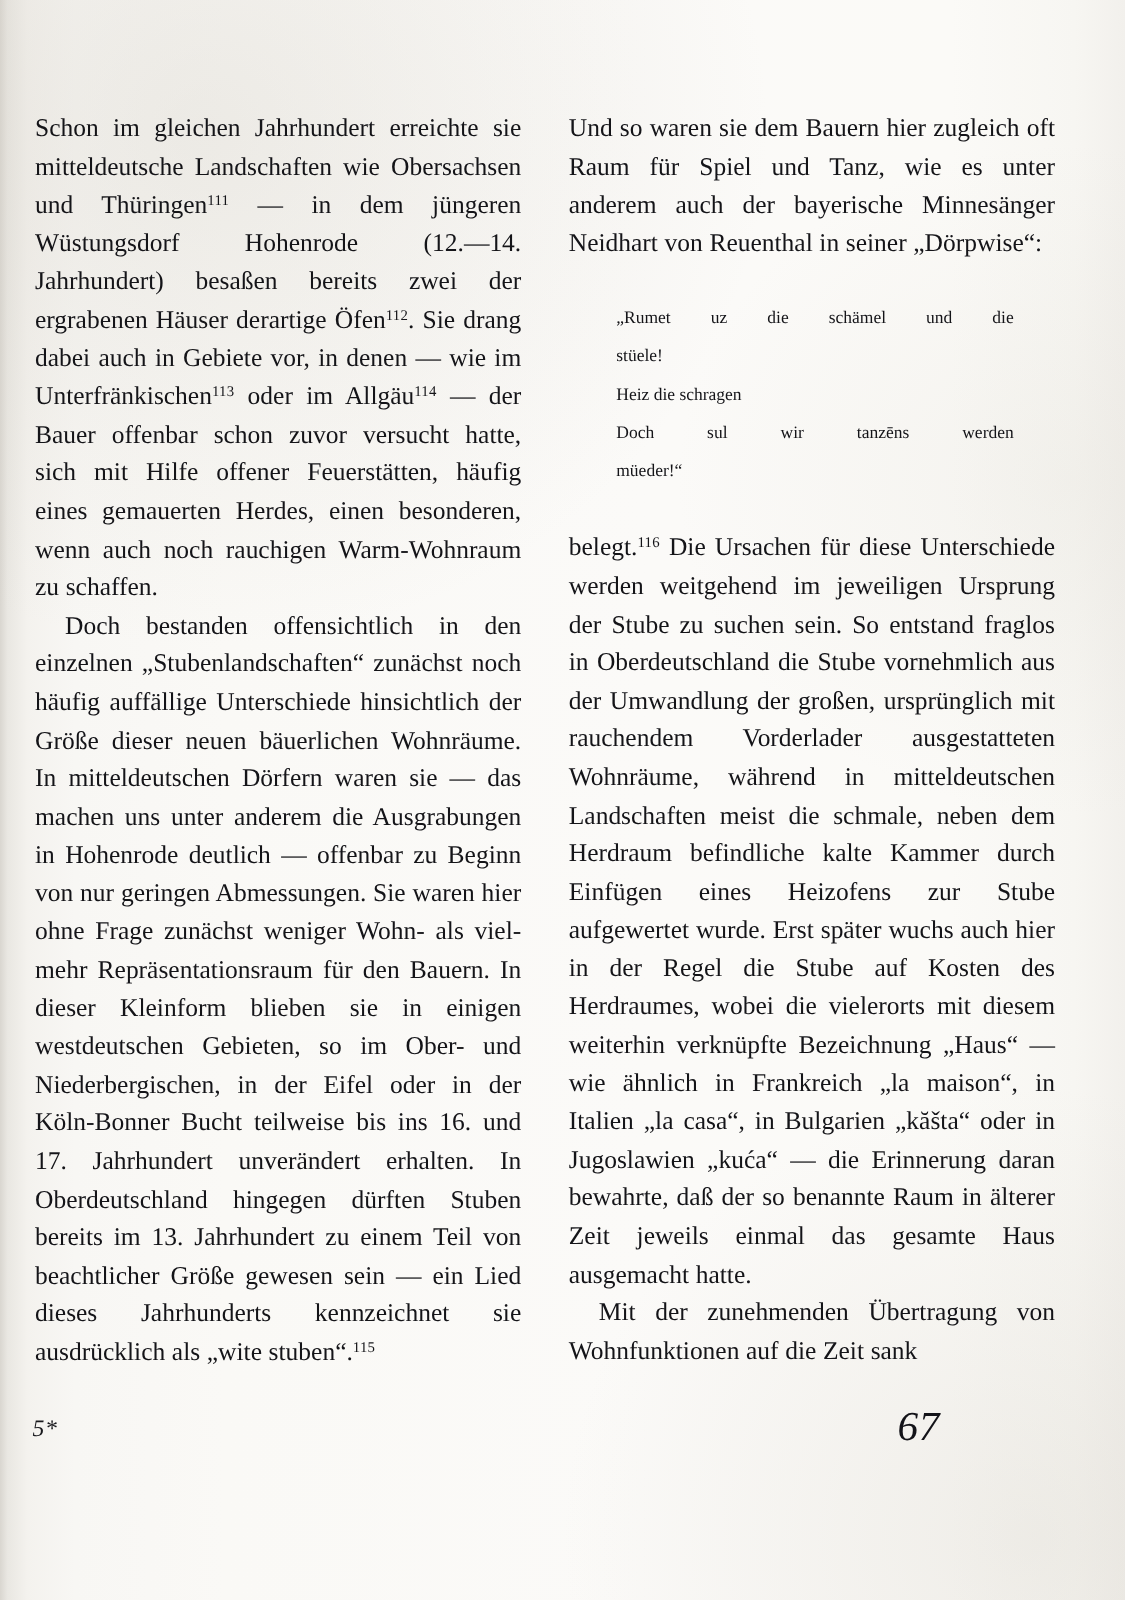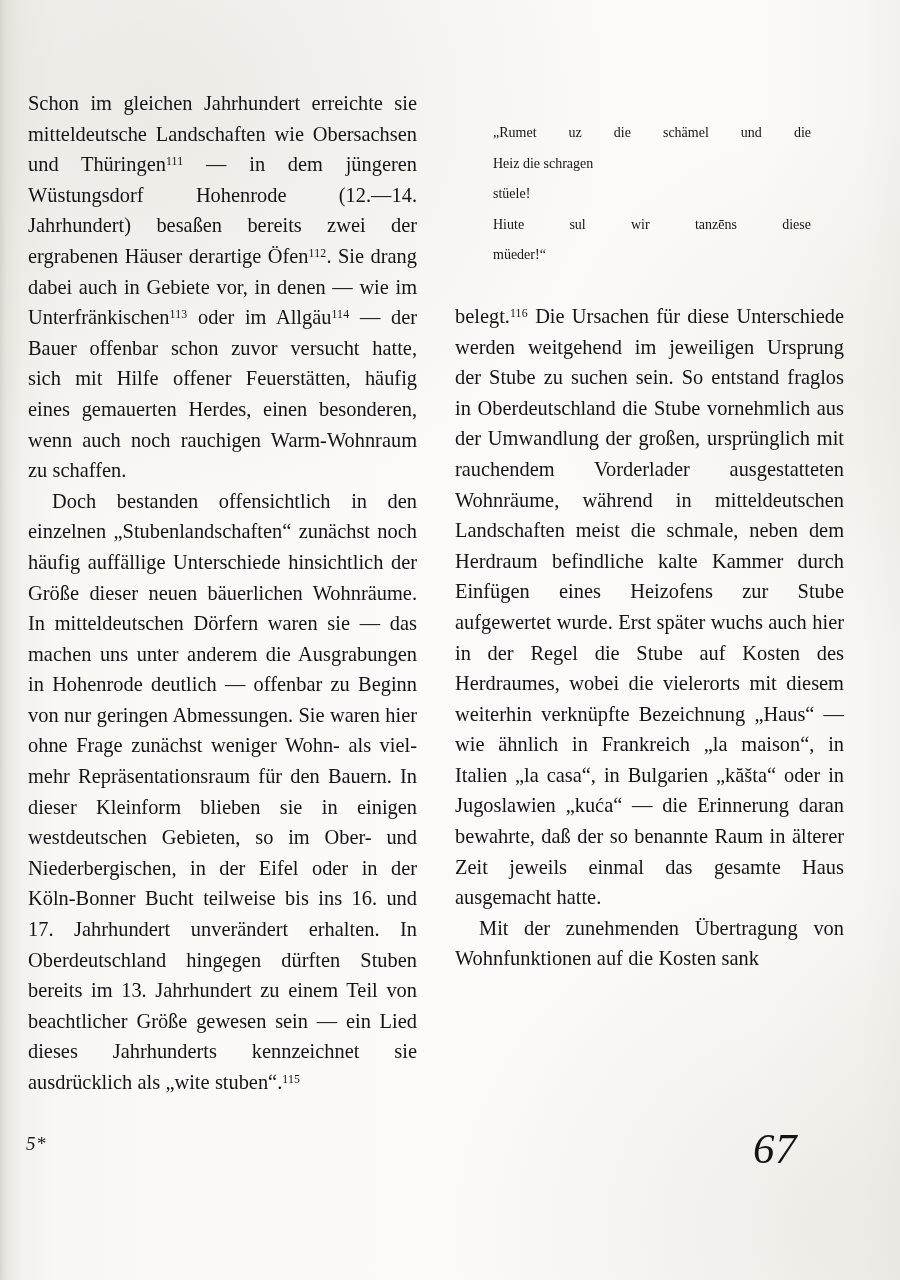--- a/index.html
+++ b/index.html
@@ -117,25 +117,24 @@
     top: 1133px;
     font-size: 19px;
     font-style: italic;
     color: #1b1b1f;
     letter-spacing: 0.5px;
   }
   .folio {
     position: absolute;
     left: 718px;
     top: 1124px;
-    font-size: 43px;
+    font-size: 33px;
     font-style: italic;
     color: #15151a;
     letter-spacing: 0.5px;
-    margin-left: 35px;
   }
 
   
   .content {
     filter: contrast(1.02);
   }
 </style>
 </head>
 <body>
 
@@ -143,31 +142,32 @@
   <div class="content">
 
     <div class="columns">
 
       <div class="col">
         <p class="para">Schon im gleichen Jahrhundert er­reichte sie mitteldeutsche Landschaften wie Obersachsen und Thüringen<sup>111</sup> — in dem jüngeren Wüstungsdorf Hohen­rode (12.—14. Jahrhundert) besaßen be­reits zwei der ergrabenen Häuser der­artige Öfen<sup>112</sup>. Sie drang dabei auch in Gebiete vor, in denen — wie im Unterfränkischen<sup>113</sup> oder im Allgäu<sup>114</sup> — der Bauer offenbar schon zuvor ver­sucht hatte, sich mit Hilfe offener Feuerstätten, häufig eines gemauerten Herdes, einen besonderen, wenn auch noch rauchigen Warm-Wohnraum zu schaffen.</p>
         <p class="para indent">Doch bestanden offensichtlich in den einzelnen „Stubenlandschaften“ zu­nächst noch häufig auffällige Unter­schiede hinsichtlich der Größe dieser neuen bäuerlichen Wohnräume. In mit­teldeutschen Dörfern waren sie — das machen uns unter anderem die Aus­grabungen in Hohenrode deutlich — offenbar zu Beginn von nur geringen Abmessungen. Sie waren hier ohne Frage zunächst weniger Wohn- als viel­mehr Repräsentationsraum für den Bau­ern. In dieser Kleinform blieben sie in einigen westdeutschen Gebieten, so im Ober- und Niederbergischen, in der Eifel oder in der Köln-Bonner Bucht teilweise bis ins 16. und 17. Jahrhundert unverändert erhalten. In Oberdeutsch­land hingegen dürften Stuben bereits im 13. Jahrhundert zu einem Teil von beachtlicher Größe gewesen sein — ein Lied dieses Jahrhunderts kennzeichnet sie ausdrücklich als „wite stuben“.<sup>115</sup></p>
       </div>
 
       <div class="col">
+        <p class="para">Und so waren sie dem Bauern hier zu­gleich oft Raum für Spiel und Tanz, wie es unter anderem auch der bayerische Minnesänger Neidhart von Reuenthal in seiner „Dörpwise“:</p>
 
         <div class="verse">
             <span class="vline just">„Rumet uz die schämel und die</span>
+            <span class="vline">stüele!</span>
             <span class="vline">Heiz die schragen</span>
-            <span class="vline">stüele!</span>
-            <span class="vline just">Hiute sul wir tanzēns diese</span>
+            <span class="vline just">Doch sul wir tanzēns werden</span>
             <span class="vline">müeder!“</span>
           </div>
 
         <p class="para gap-before-belegt">belegt.<sup>116</sup> Die Ursachen für diese Unter­schiede werden weitgehend im jeweili­gen Ursprung der Stube zu suchen sein. So entstand fraglos in Oberdeutschland die Stube vornehmlich aus der Um­wandlung der großen, ursprünglich mit rauchendem Vorderlader ausgestatteten Wohnräume, während in mitteldeutschen Landschaften meist die schmale, neben dem Herdraum befindliche kalte Kam­mer durch Einfügen eines Heizofens zur Stube aufgewertet wurde. Erst später wuchs auch hier in der Regel die Stube auf Kosten des Herdraumes, wobei die vielerorts mit diesem weiterhin ver­knüpfte Bezeichnung „Haus“ — wie ähnlich in Frankreich „la maison“, in Italien „la casa“, in Bulgarien „kăšta“ oder in Jugoslawien „kuća“ — die Er­innerung daran bewahrte, daß der so benannte Raum in älterer Zeit jeweils einmal das gesamte Haus ausgemacht hatte.</p>
-        <p class="para indent">Mit der zunehmenden Übertragung von Wohnfunktionen auf die Kosten sank</p>
+        <p class="para indent">Mit der zunehmenden Übertragung von Wohnfunktionen auf die Zeit sank</p>
       </div>
 
     </div>
 
     <div class="sig">5*</div>
     <div class="folio">67</div>
 
   </div>
 </div>
 

